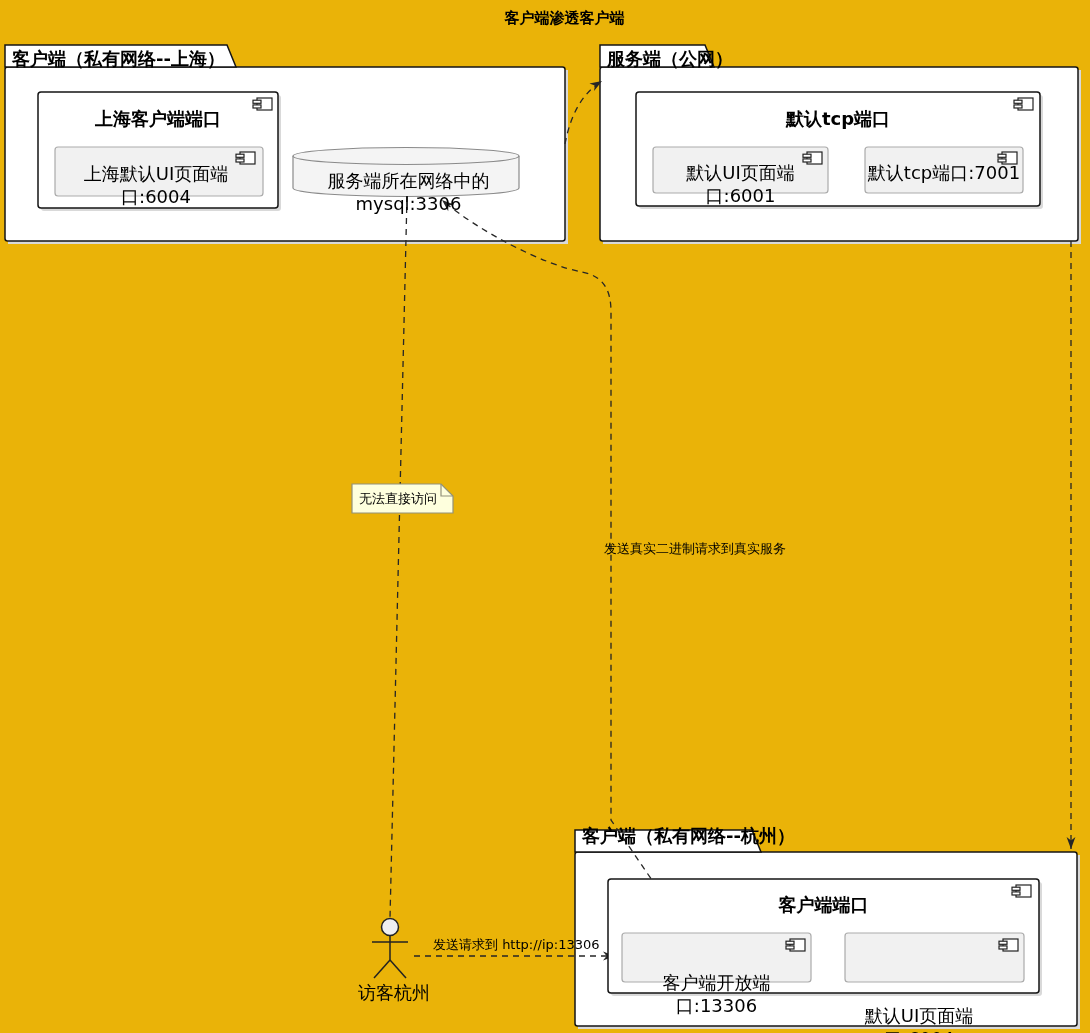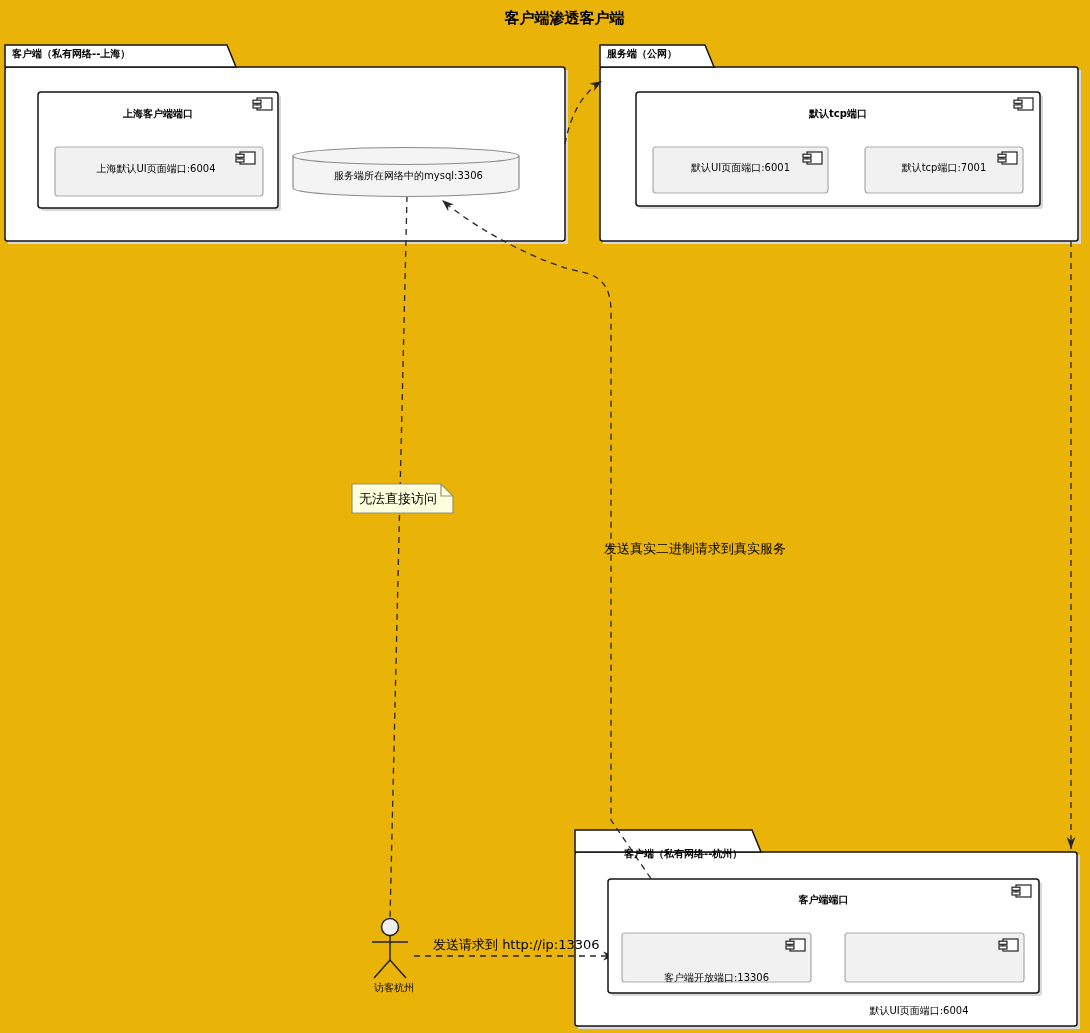--- a/index.html
+++ b/index.html
@@ -1,21 +1,21 @@
 <!DOCTYPE html>
 <html><head>
 <meta charset="utf-8">
 <style>
   html,body { margin:0; padding:0; background:#ffffff; }
   #canvas {
     position:relative; width:1090px; height:1033px; background:#eab308;
     font-family:"DejaVu Sans", sans-serif; color:#000;padding-left:39px;
   }
   #diagram-svg { position:absolute; left:0; top:0; }
-  .lbl { position:absolute; font-size:10px; line-height:1.25; white-space:nowrap; color:#000; }
+  .lbl { position:absolute; font-size:18px; line-height:1.25; white-space:nowrap; color:#000; }
   .bold { font-weight:bold; }
   .ctr { text-align:center; white-space:normal; }
   .sm { font-size:13px;text-align:center; }
   .title { left:0; right:0; top:9px; text-align:center; font-size:15px; font-weight:bold; }
 </style>
 </head>
 <body>
 
 <div id="canvas">
 
@@ -89,21 +89,21 @@
       <line x1="372" y1="942" x2="408" y2="942"></line>
       <line x1="390" y1="960" x2="374" y2="978"></line>
       <line x1="390" y1="960" x2="406" y2="978"></line>
     </g>
   </svg>
 
   <div class="lbl title">客户端渗透客户端</div>
 
   <div class="lbl bold" style="left:12px; top:48px;">客户端（私有网络--上海）</div>
   <div class="lbl bold" style="left:607px; top:48px;">服务端（公网）</div>
-  <div class="lbl bold" style="left:582px; top:848px;margin-left:42px;">客户端（私有网络--杭州）</div>
+  <div class="lbl bold" style="left:582px; top:825px;">客户端（私有网络--杭州）</div>
 
   <div class="lbl bold ctr" style="left:38px; top:108px; width:240px;">上海客户端端口</div>
   <div class="lbl ctr" style="left:72px; top:163px; width:168px;">上海默认UI页面端口:6004</div>
 
   <div class="lbl bold ctr" style="left:636px; top:108px; width:404px;">默认tcp端口</div>
   <div class="lbl ctr" style="left:653px; top:162px; width:175px;">默认UI页面端口:6001</div>
   <div class="lbl ctr" style="left:865px; top:162px; width:158px;">默认tcp端口:7001</div>
 
   <div class="lbl bold ctr" style="left:608px; top:894px; width:431px;">客户端端口</div>
   <div class="lbl ctr" style="left:622px; top:972px; width:189px;">客户端开放端口:13306</div>

